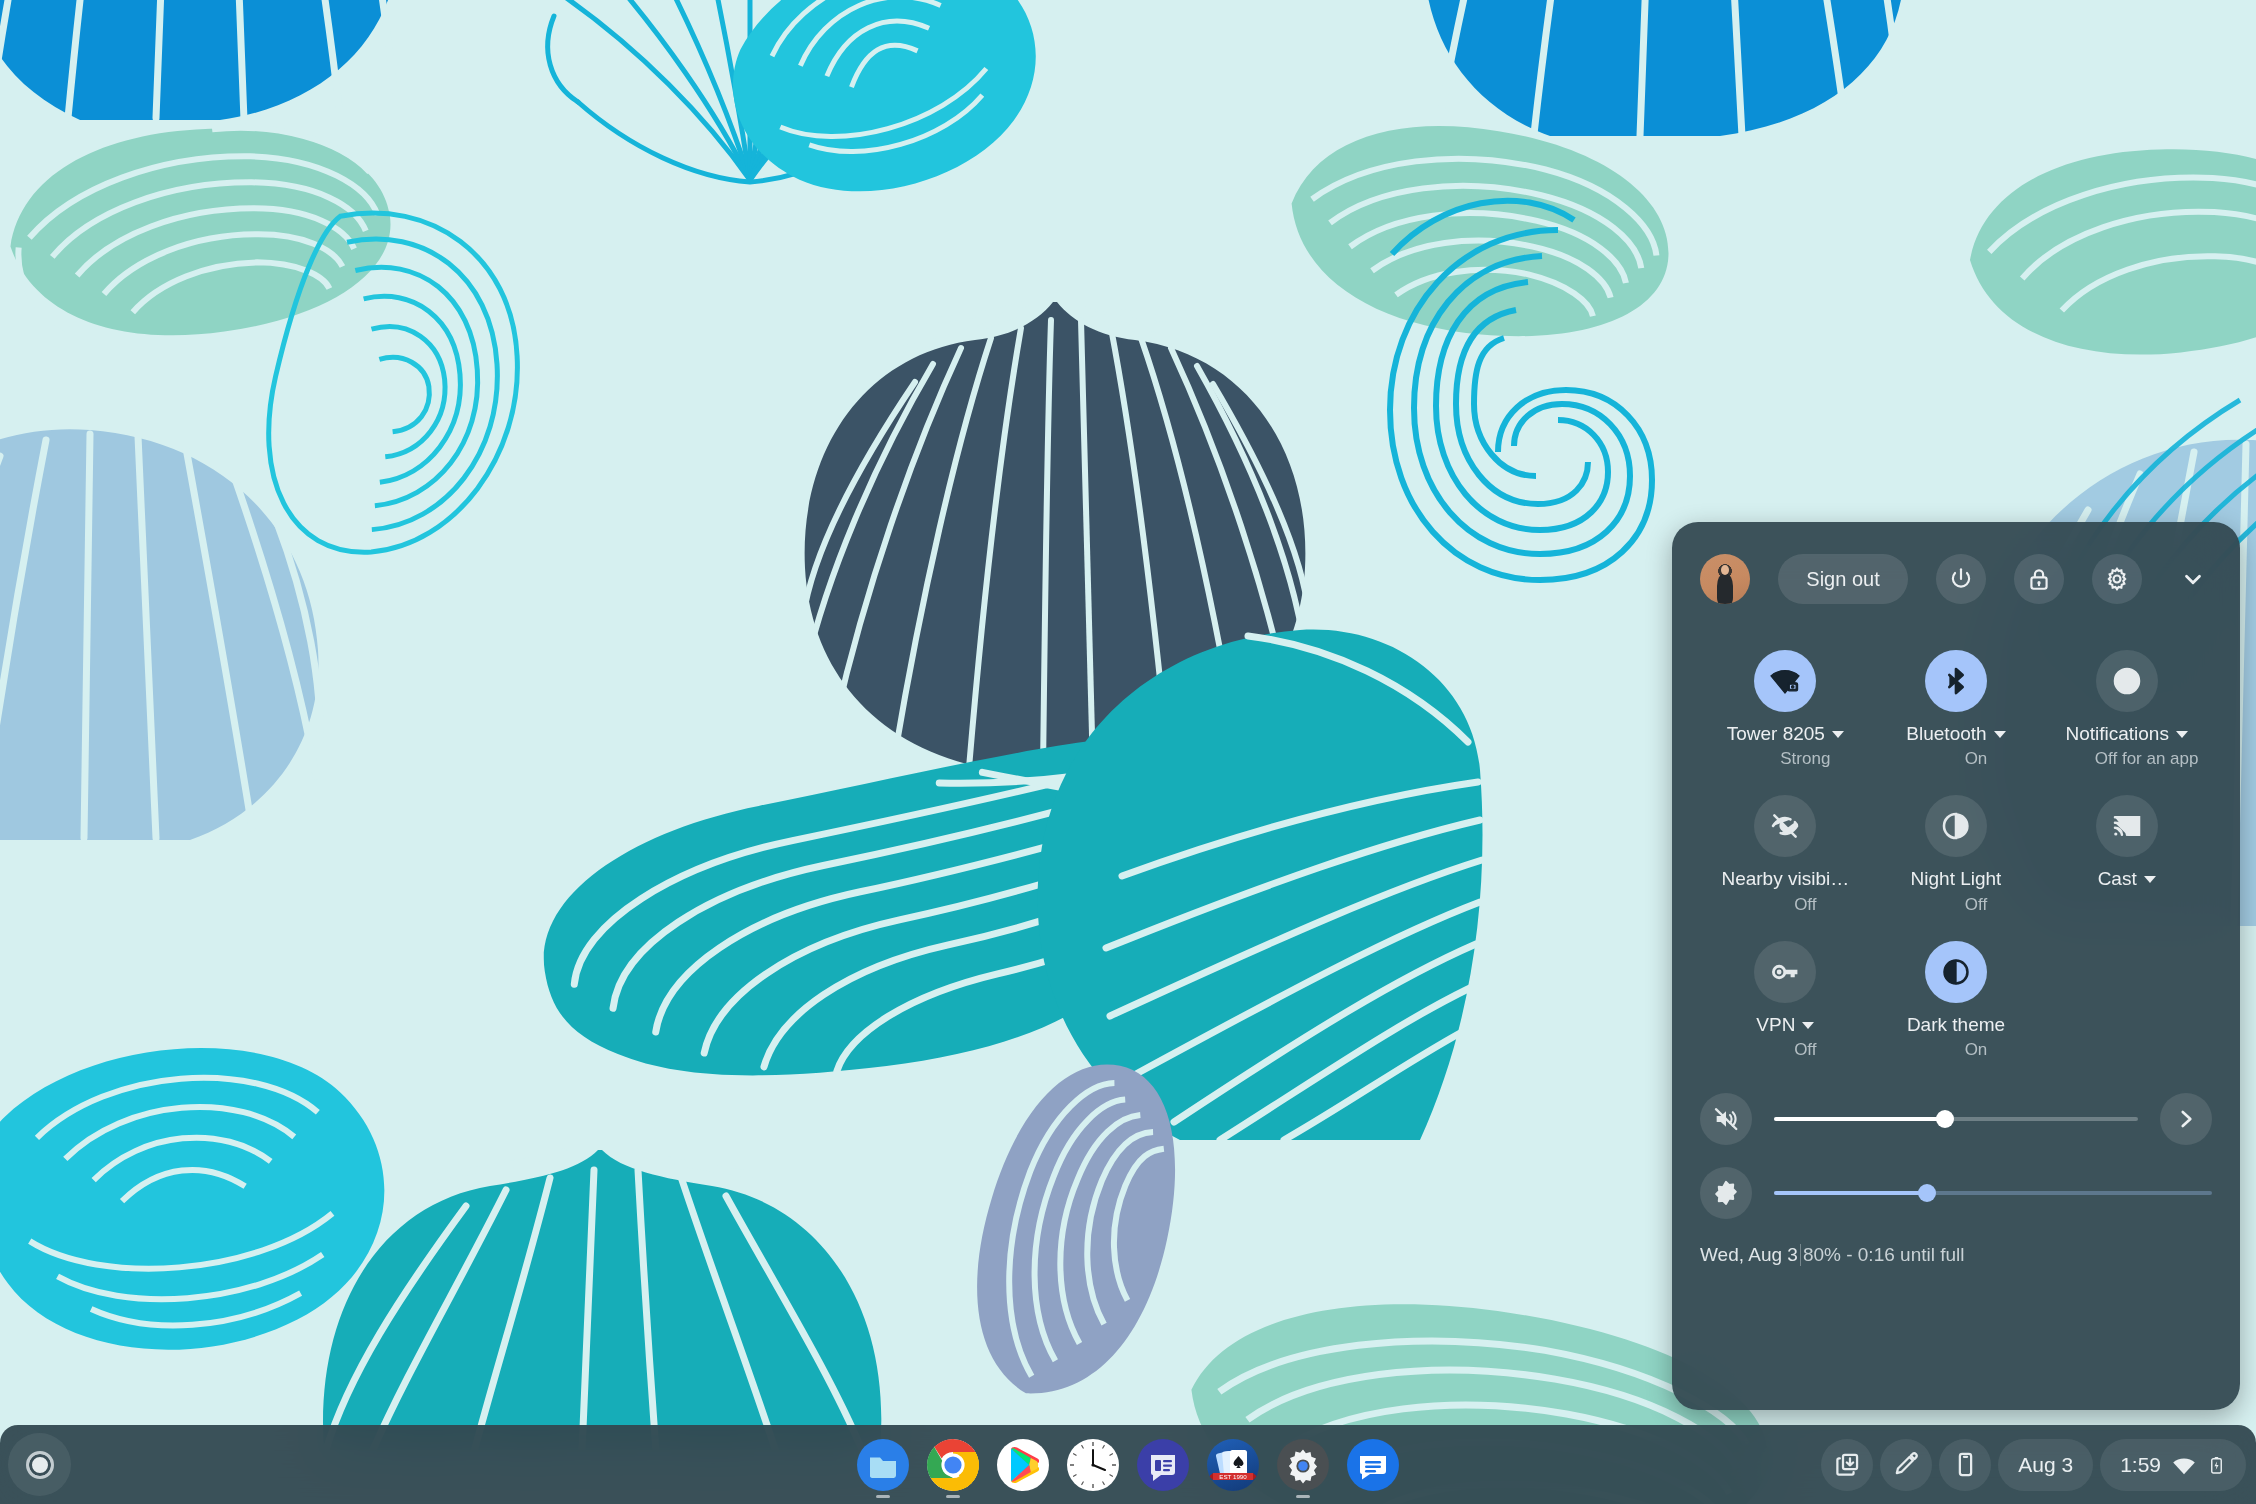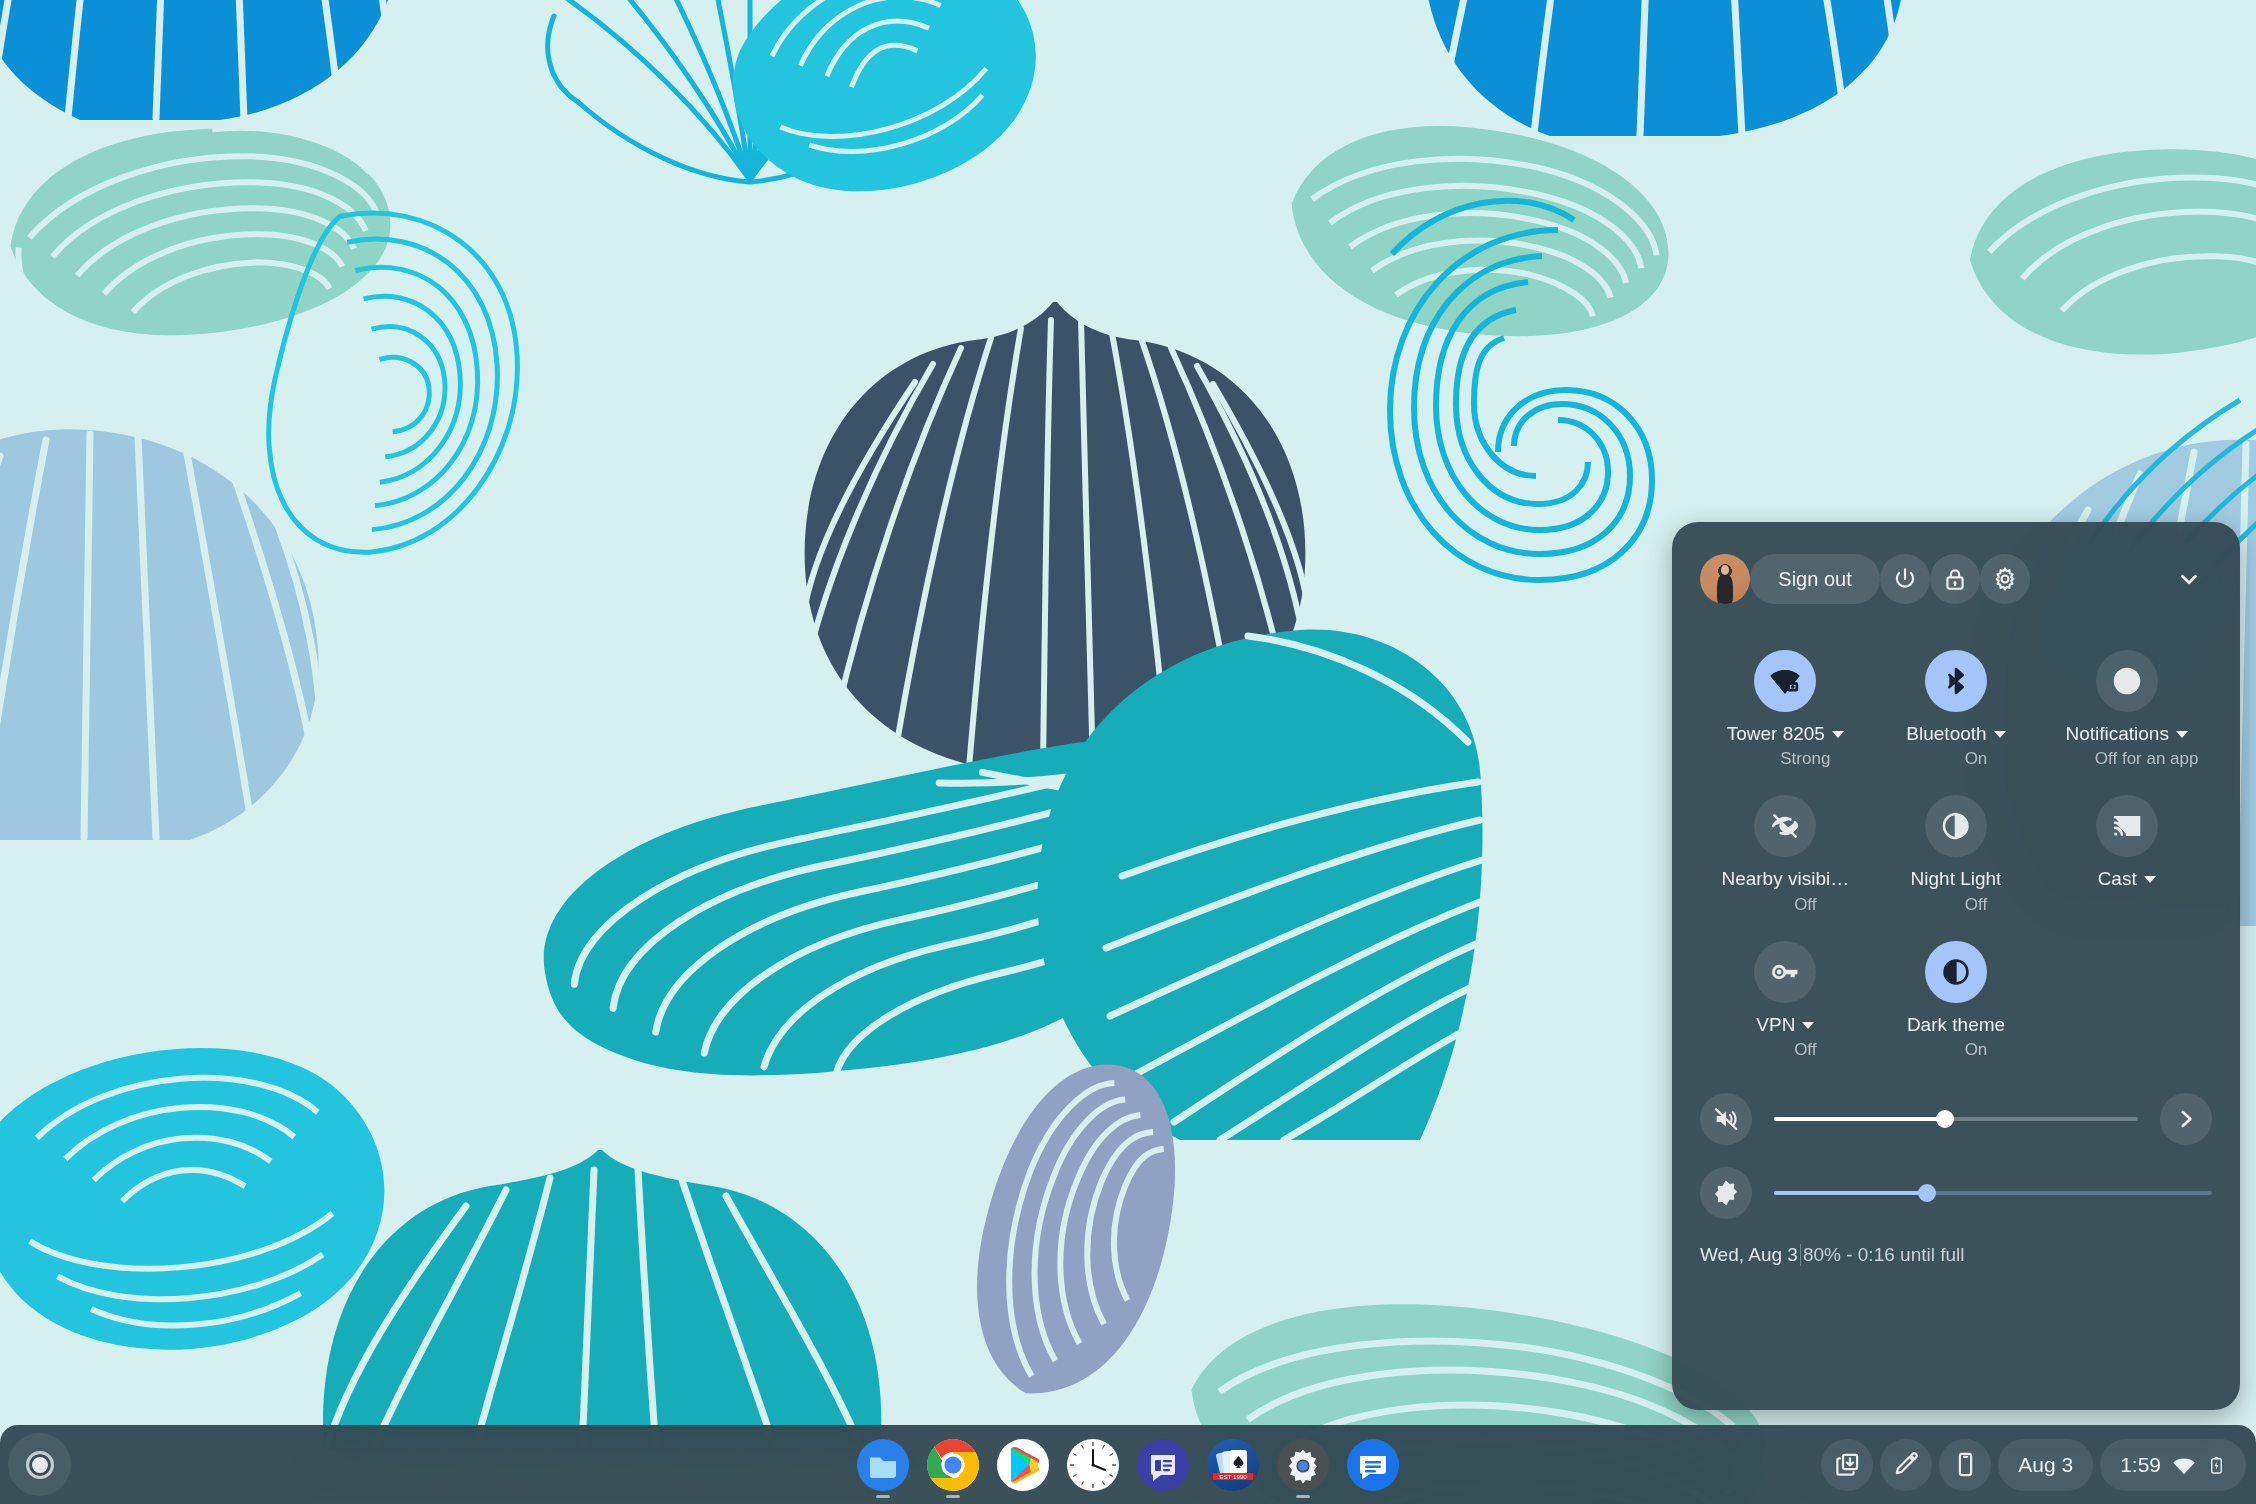--- a/index.html
+++ b/index.html
@@ -24,21 +24,21 @@
     border-radius: 26px;
     box-shadow: 0 8px 26px rgba(0,0,0,0.30);
     color: #e9eef0;
     padding: 0 28px;
     backdrop-filter: blur(28px);
     overflow: hidden;
   }
 
   
   .qs-header {
-    display: flex; align-items: center; gap: 0;
+    display: flex; align-items: center; gap: 28px;
     height: 108px; padding-top: 6px;
   }
   .avatar {
     width: 50px; height: 50px; border-radius: 50%;
     background:
       radial-gradient(circle at 50% 34%, #3c3632 0 16%, transparent 17%),
       linear-gradient(160deg,#c98f68 0%,#c78a61 55%,#b87d57 100%);
     position: relative; overflow: hidden; flex: 0 0 auto;
   }
   .avatar::before {

